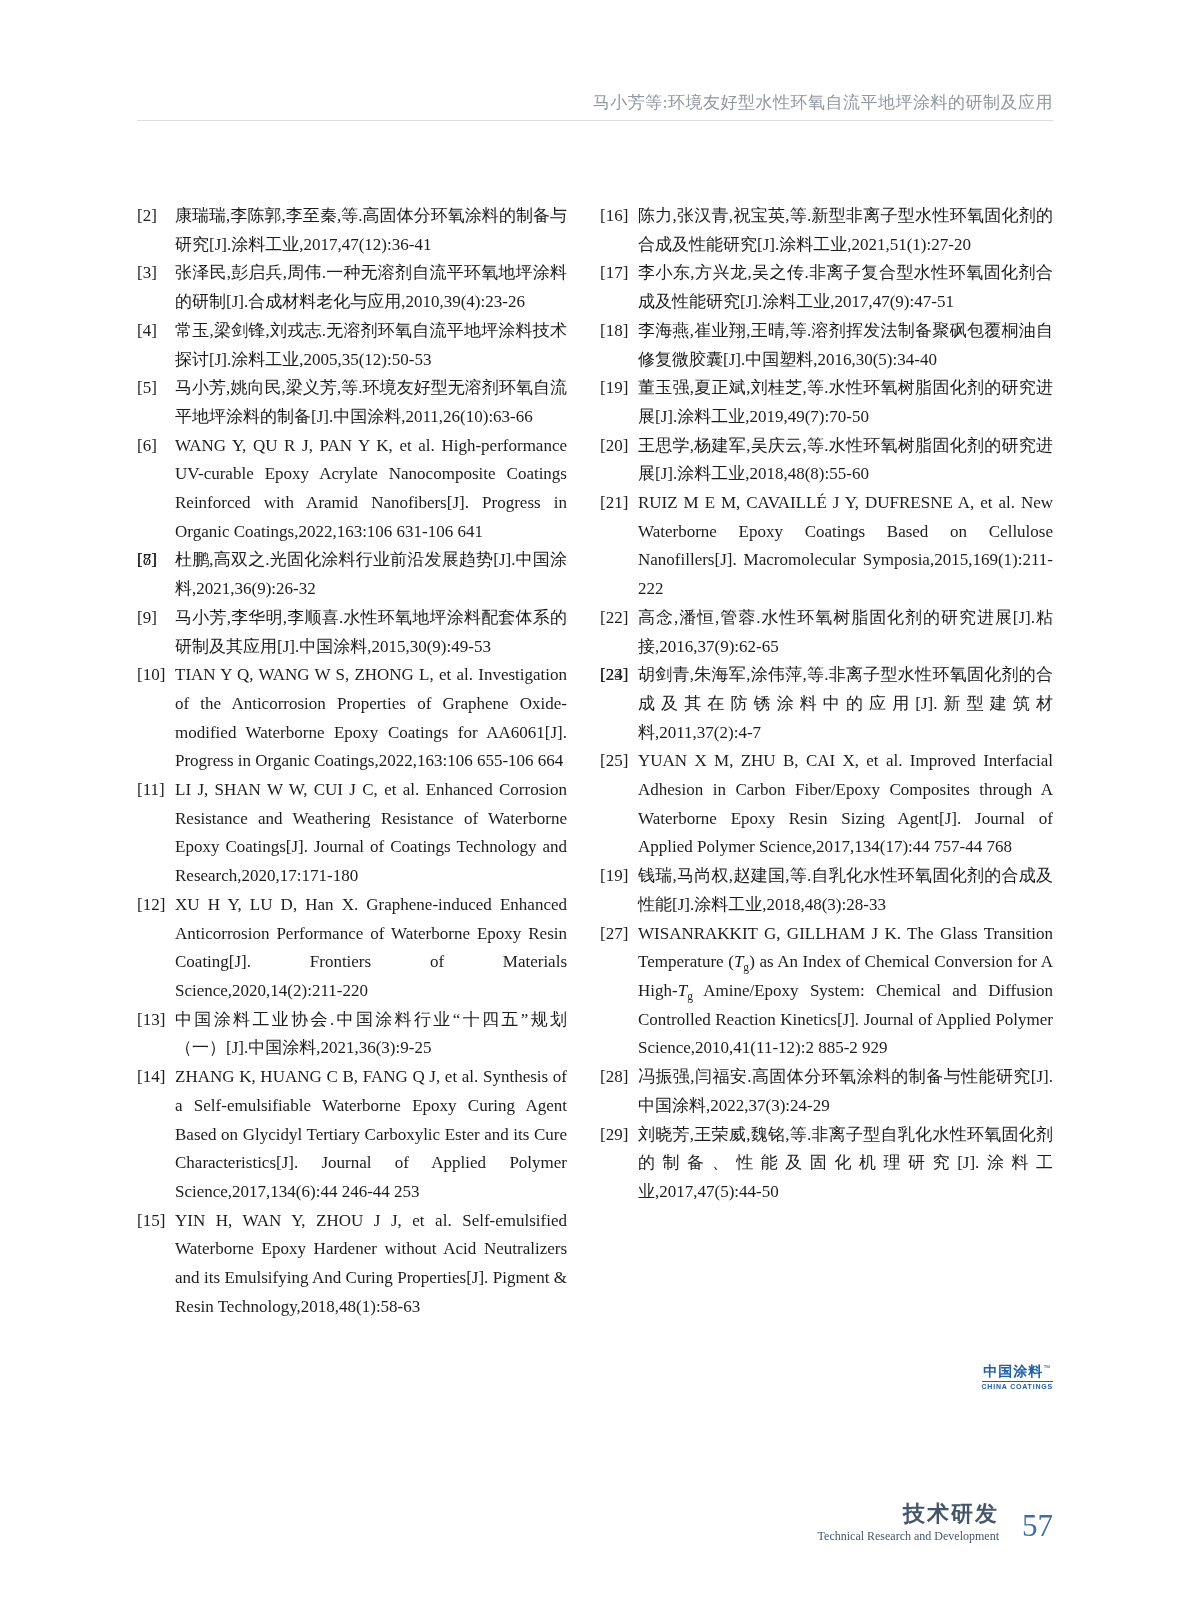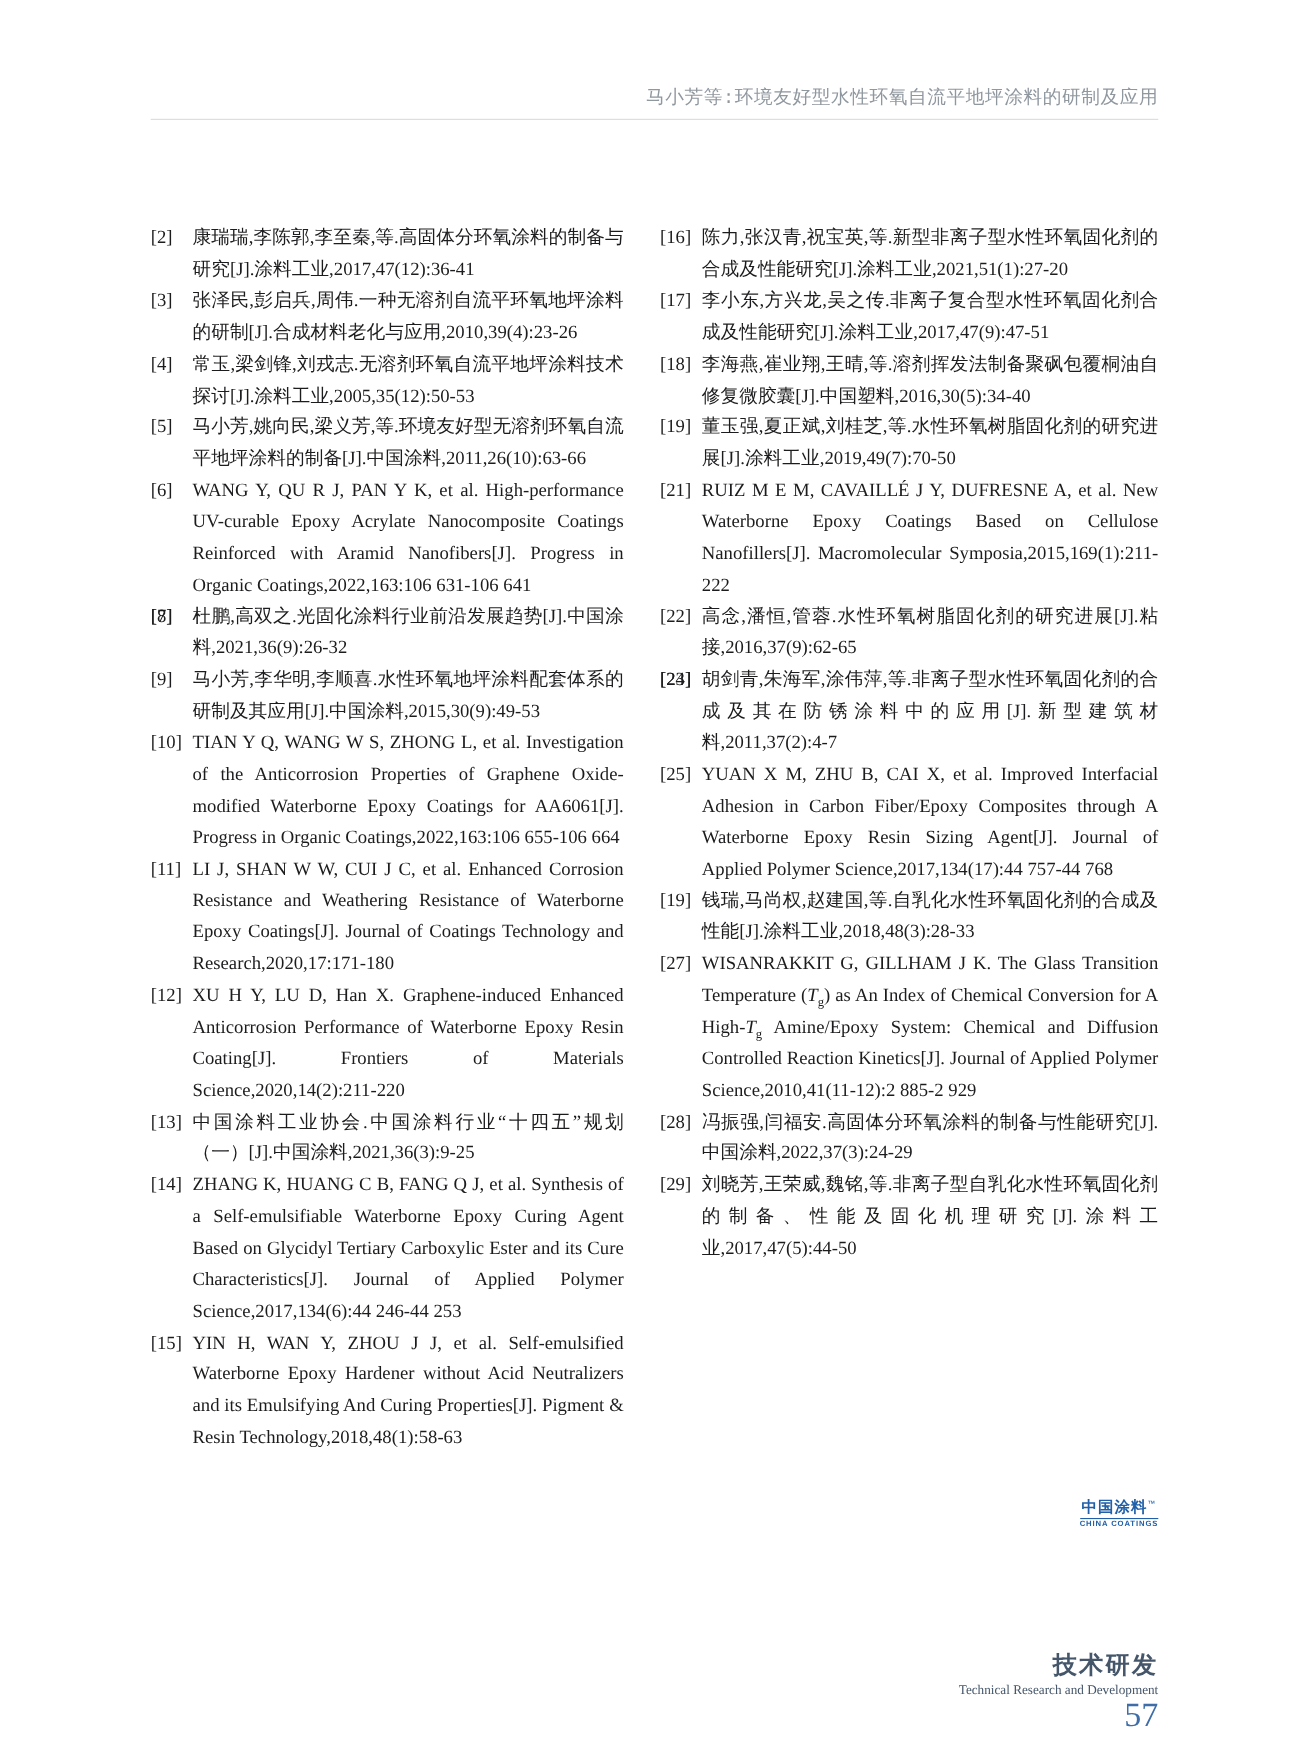--- a/index.html
+++ b/index.html
@@ -14,28 +14,28 @@
     background: #ffffff;
     overflow: hidden;
     font-family: "Liberation Serif", "DejaVu Serif", serif;
   }
 
   
   .running-head {
     position: absolute;
     left: 137px;
     width: 916px;
-    top: 80px;
+    top: 92px;
     padding-bottom: 6px;
     border-bottom: 1px solid #d9dcdf;
     text-align: right;
     color: #8f979f;
     font-size: 17px;
     line-height: 22px;
-    font-family: Liberation Mono, monospace;
+    font-family: Liberation Serif, serif;
     letter-spacing: 0.5px;
   }
 
   
   .refs {
     position: absolute;
     left: 137px;
     top: 202px;
     width: 916px;
     display: flex;
@@ -97,21 +97,20 @@
     white-space: nowrap;
   }
 
   
   .footer {
     position: absolute;
     right: 134px;
     top: 1502px;
     display: flex;
     align-items: center;
-    flex-direction: column;
   }
   .footer-titles {
     text-align: right;
     color: #45566a;
   }
   .footer-cn {
     font-size: 22px;
     font-weight: 700;
     letter-spacing: 2px;
     line-height: 24px;
@@ -161,20 +160,21 @@
         <li class="ref"><span class="ref-label">[12]</span><span class="ref-text">XU H Y, LU D, Han X. Graphene-induced Enhanced Anticorrosion Performance of Waterborne Epoxy Resin Coating[J]. Frontiers of Materials Science,2020,14(2):211-220</span></li>
         <li class="ref"><span class="ref-label">[13]</span><span class="ref-text">中国涂料工业协会.中国涂料行业“十四五”规划（一）[J].中国涂料,2021,36(3):9-25</span></li>
         <li class="ref"><span class="ref-label">[14]</span><span class="ref-text">ZHANG K, HUANG C B, FANG Q J, et al. Synthesis of a Self-emulsifiable Waterborne Epoxy Curing Agent Based on Glycidyl Tertiary Carboxylic Ester and its Cure Characteristics[J]. Journal of Applied Polymer Science,2017,134(6):44 246-44 253</span></li>
         <li class="ref"><span class="ref-label">[15]</span><span class="ref-text">YIN H, WAN Y, ZHOU J J, et al. Self-emulsified Waterborne Epoxy Hardener without Acid Neutralizers and its Emulsifying And Curing Properties[J]. Pigment &amp; Resin Technology,2018,48(1):58-63</span></li>
       </ul>
     <ul class="ref-col right" id="ref-col-right">
         <li class="ref"><span class="ref-label">[16]</span><span class="ref-text">陈力,张汉青,祝宝英,等.新型非离子型水性环氧固化剂的合成及性能研究[J].涂料工业,2021,51(1):27-20</span></li>
         <li class="ref"><span class="ref-label">[17]</span><span class="ref-text">李小东,方兴龙,吴之传.非离子复合型水性环氧固化剂合成及性能研究[J].涂料工业,2017,47(9):47-51</span></li>
         <li class="ref"><span class="ref-label">[18]</span><span class="ref-text">李海燕,崔业翔,王晴,等.溶剂挥发法制备聚砜包覆桐油自修复微胶囊[J].中国塑料,2016,30(5):34-40</span></li>
         <li class="ref"><span class="ref-label">[19]</span><span class="ref-text">董玉强,夏正斌,刘桂芝,等.水性环氧树脂固化剂的研究进展[J].涂料工业,2019,49(7):70-50</span></li>
+        <li class="ref"><span class="ref-label">[20]</span><span class="ref-text">王思学,杨建军,吴庆云,等.水性环氧树脂固化剂的研究进展[J].涂料工业,2018,48(8):55-60</span></li>
         <li class="ref"><span class="ref-label">[21]</span><span class="ref-text">RUIZ M E M, CAVAILLÉ J Y, DUFRESNE A, et al. New Waterborne Epoxy Coatings Based on Cellulose Nanofillers[J]. Macromolecular Symposia,2015,169(1):211-222</span></li>
         <li class="ref"><span class="ref-label">[22]</span><span class="ref-text">高念,潘恒,管蓉.水性环氧树脂固化剂的研究进展[J].粘接,2016,37(9):62-65</span></li>
         <li class="ref"><span class="ref-label">[23]</span></li>
         <li class="ref"><span class="ref-label">[24]</span><span class="ref-text">胡剑青,朱海军,涂伟萍,等.非离子型水性环氧固化剂的合成及其在防锈涂料中的应用[J].新型建筑材料,2011,37(2):4-7</span></li>
         <li class="ref"><span class="ref-label">[25]</span><span class="ref-text">YUAN X M, ZHU B, CAI X, et al. Improved Interfacial Adhesion in Carbon Fiber/Epoxy Composites through A Waterborne Epoxy Resin Sizing Agent[J]. Journal of Applied Polymer Science,2017,134(17):44 757-44 768</span></li>
         <li class="ref"><span class="ref-label">[19]</span><span class="ref-text">钱瑞,马尚权,赵建国,等.自乳化水性环氧固化剂的合成及性能[J].涂料工业,2018,48(3):28-33</span></li>
         <li class="ref"><span class="ref-label">[27]</span><span class="ref-text">WISANRAKKIT G, GILLHAM J K. The Glass Transition Temperature (<i>T</i><sub>g</sub>) as An Index of Chemical Conversion for A High-<i>T</i><sub>g</sub> Amine/Epoxy System: Chemical and Diffusion Controlled Reaction Kinetics[J]. Journal of Applied Polymer Science,2010,41(11-12):2 885-2 929</span></li>
         <li class="ref"><span class="ref-label">[28]</span><span class="ref-text">冯振强,闫福安.高固体分环氧涂料的制备与性能研究[J].中国涂料,2022,37(3):24-29</span></li>
         <li class="ref"><span class="ref-label">[29]</span><span class="ref-text">刘晓芳,王荣威,魏铭,等.非离子型自乳化水性环氧固化剂的制备、性能及固化机理研究[J].涂料工业,2017,47(5):44-50</span></li>
       </ul>

